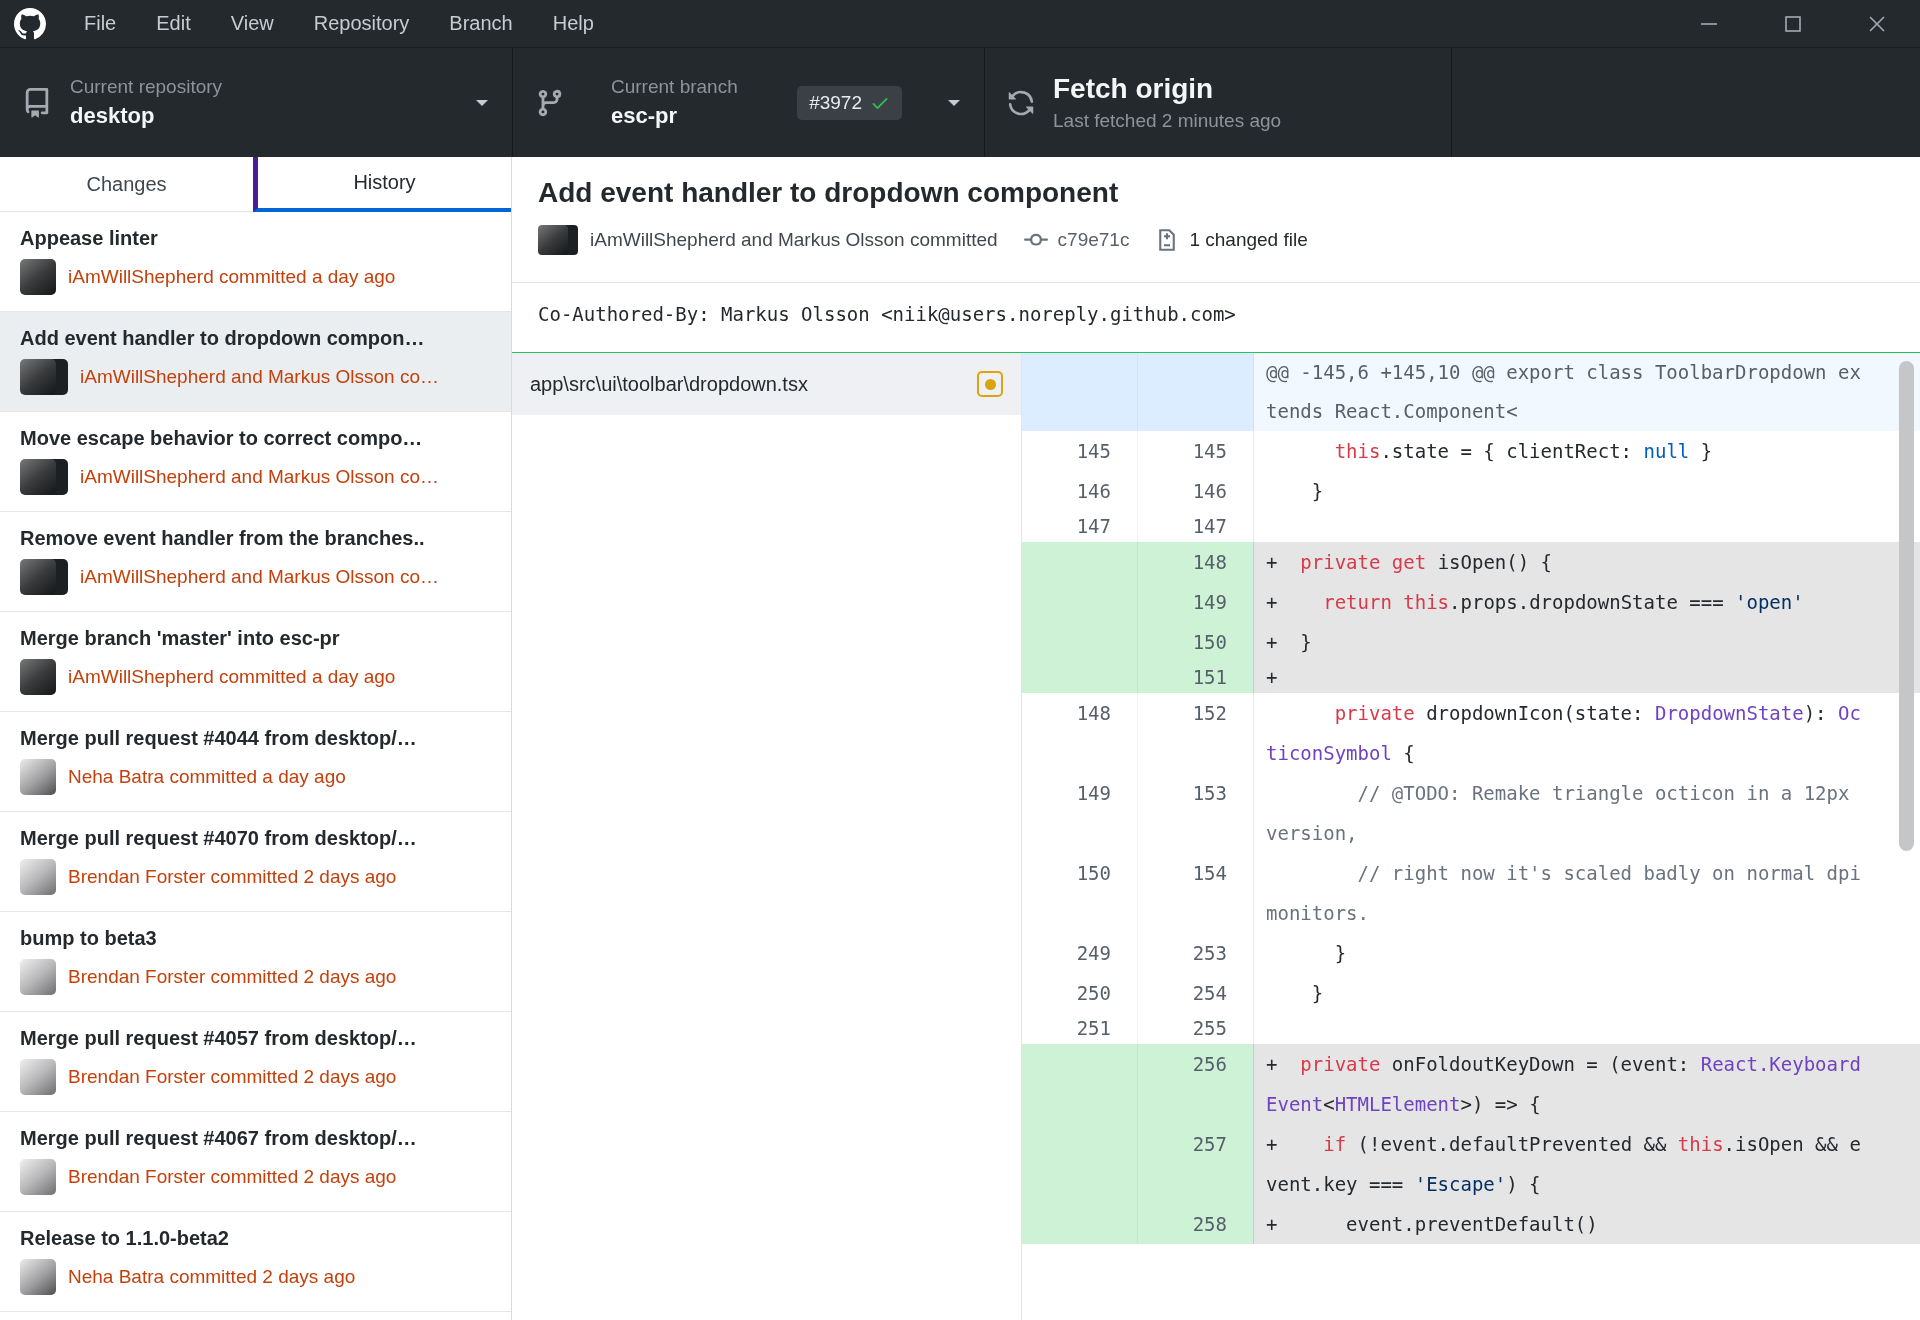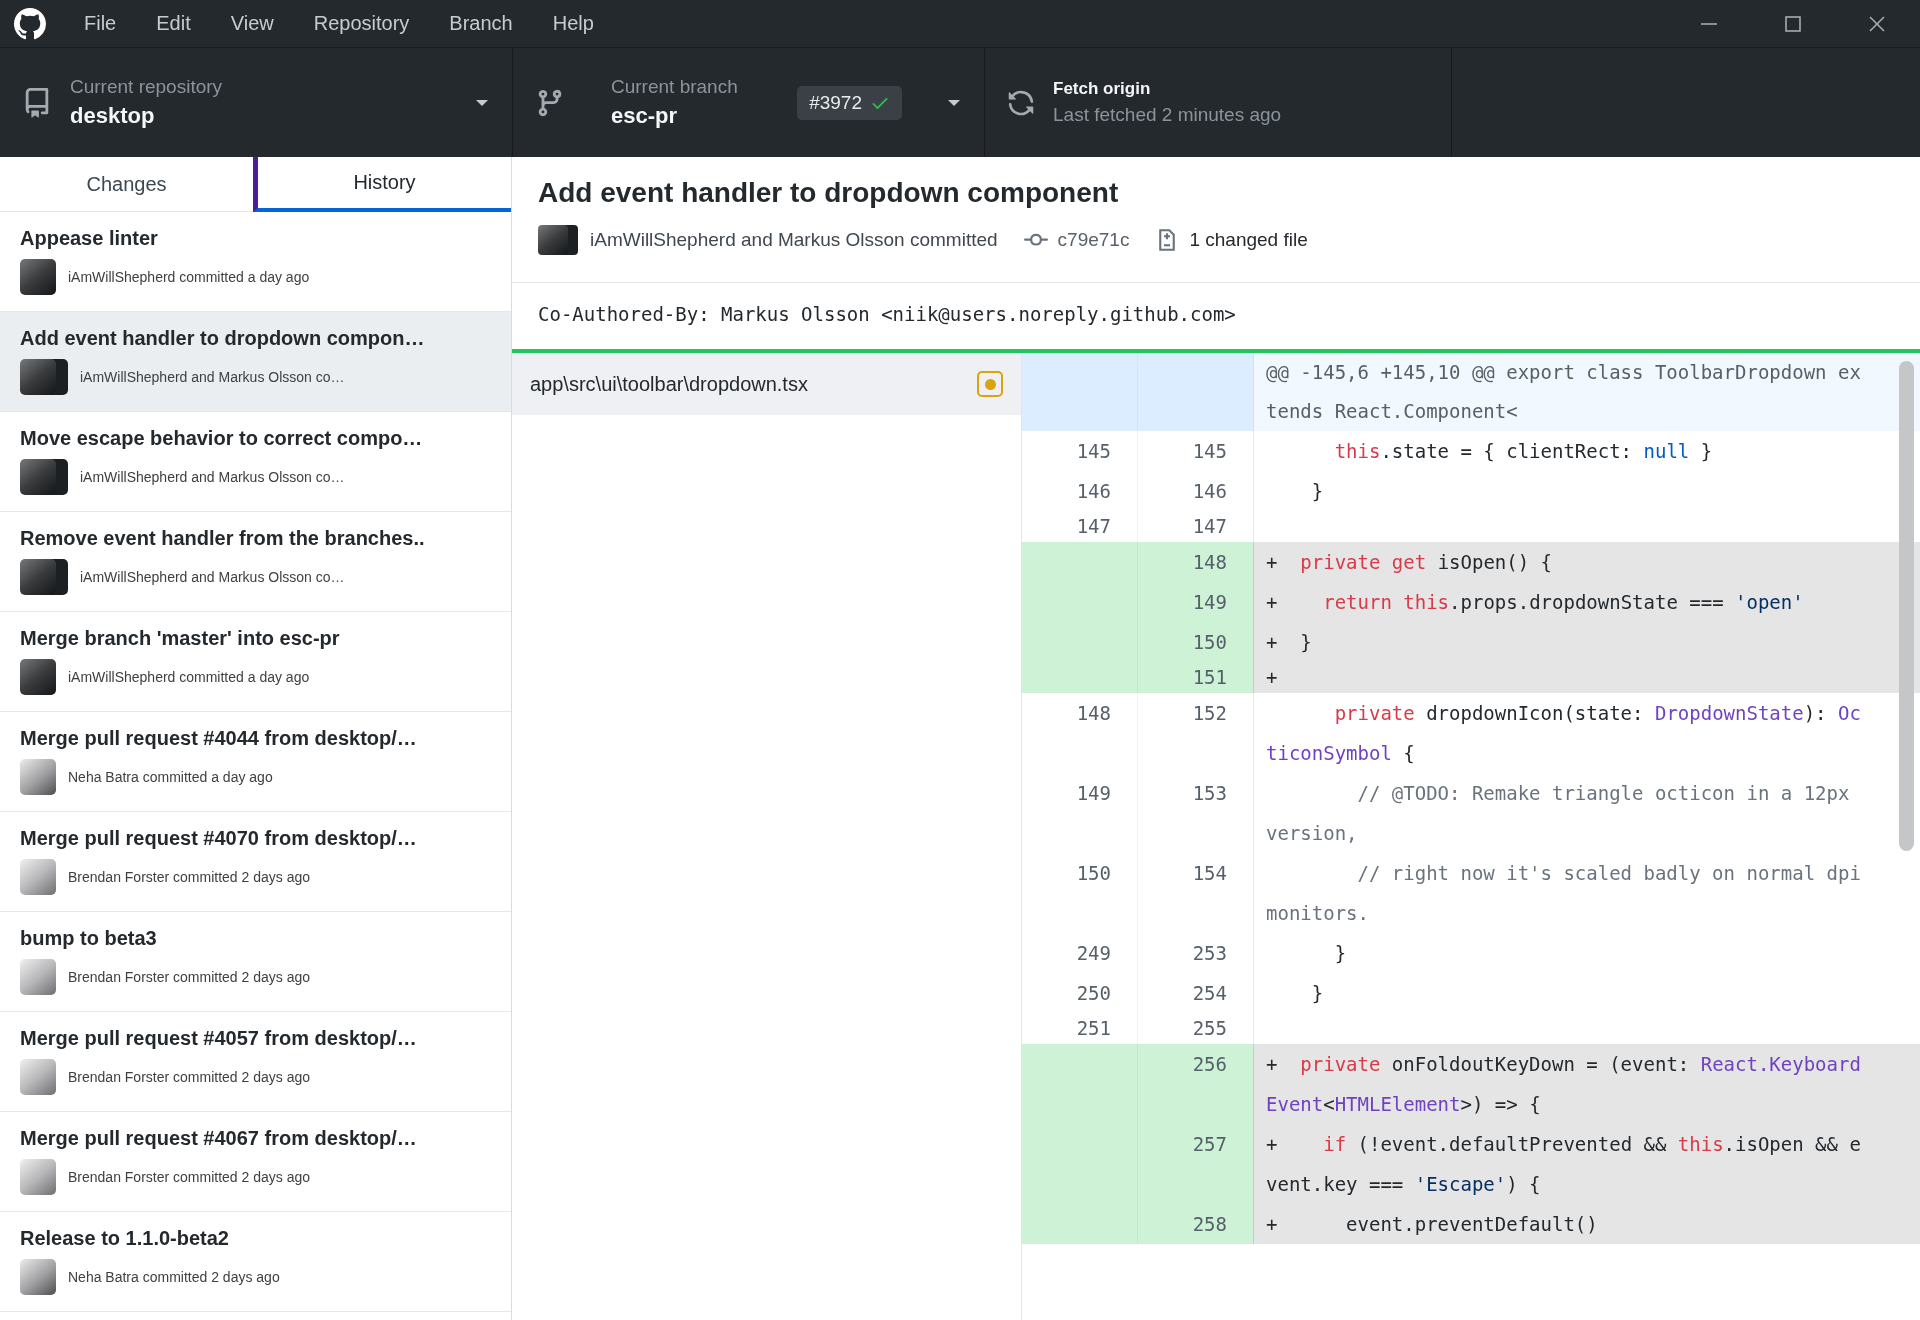--- a/index.html
+++ b/index.html
@@ -59,38 +59,38 @@
   .c-title{font-size:20px;font-weight:bold;color:#24292e;white-space:nowrap;
            overflow:hidden;margin-bottom:9px;}
   .c-by{display:flex;align-items:center;}
   .avatar-stack{position:relative;width:36px;height:36px;flex:none;margin-right:12px;}
   .avatar-stack.dual{width:48px;}
   .av{position:absolute;width:36px;height:36px;border-radius:5px;top:0;left:0;}
   .av.back{left:12px;background:#1d2023;}
   .av-will{background:linear-gradient(140deg,#77787a 0%,#3a3b3d 50%,#141517 100%);}
   .av-neha{background:linear-gradient(140deg,#ececec 0%,#9e9ea0 55%,#4c4d4f 100%);}
   .av-brendan{background:linear-gradient(140deg,#f0f0f0 0%,#b8b8ba 50%,#6d6e70 100%);}
-  .c-byline{font-size:14px;color:#404040;white-space:nowrap;overflow:hidden;}
+  .c-byline{font-size:19px;color:#c2410c;white-space:nowrap;overflow:hidden;}
 
   
   .commit-header{height:126px;flex:none;box-sizing:border-box;padding:20px 26px 0 26px;
                  border-bottom:1px solid #e1e4e8;}
   .ch-title{font-size:28px;font-weight:bold;color:#24292e;margin-bottom:16px;}
   .ch-meta{display:flex;align-items:center;font-size:19px;color:#40474e;}
   .ch-meta .avatar-stack{width:30px;height:30px;margin-right:12px;}
   .ch-meta .avatar-stack.dual{width:40px;}
   .ch-meta .av{width:30px;height:30px;border-radius:4px;}
   .ch-meta .av.back{left:10px;}
   .meta-ico{color:#6a737d;margin:0 10px 0 26px;display:flex;align-items:center;}
   .ch-sha{color:#586069;}
   .ch-changed{color:#24292e;}
 
   
   .commit-desc{height:70px;flex:none;box-sizing:border-box;padding:20px 26px;
-               border-bottom:4px solid #22c55e;font-family:"DejaVu Sans Mono",monospace;
+               border-bottom:1px solid #22c55e;font-family:"DejaVu Sans Mono",monospace;
                font-size:19px;color:#24292e;}
 
   
   .diff-area{flex:1;display:flex;min-height:0;}
   .file-col{width:510px;flex:none;border-right:1px solid #e1e4e8;box-sizing:border-box;
             background:#fff;}
   .file-row{height:62px;background:#eef0f3;display:flex;align-items:center;
             padding:0 18px 0 18px;box-sizing:border-box;}
   .file-path{font-size:20px;color:#24292e;white-space:nowrap;overflow:hidden;flex:1;}
   .mod-icon{flex:none;width:26px;height:26px;border:2.5px solid #d9a40e;border-radius:5px;
@@ -187,21 +187,21 @@
       <svg class="tb-chevron" style="margin-left:0" width="16" height="12" viewBox="0 0 16 12">
           <path fill="currentColor" d="M2 3l6 6 6-6z"></path>
         </svg>
     </div>
 
     <div class="tb-btn tb-fetch">
       <svg class="tb-icon" width="28" height="28" viewBox="0 0 16 16">
         <path fill="currentColor" d="M8 2.5a5.487 5.487 0 0 0-4.131 1.869l1.204 1.204A.25.25 0 0 1 4.896 6H1.25A.25.25 0 0 1 1 5.75V2.104a.25.25 0 0 1 .427-.177l1.38 1.38A7.001 7.001 0 0 1 14.95 7.16a.75.75 0 1 1-1.49.178A5.501 5.501 0 0 0 8 2.5ZM1.705 8.005a.75.75 0 0 1 .834.656 5.501 5.501 0 0 0 9.592 2.97l-1.204-1.204a.25.25 0 0 1 .177-.427h3.646a.25.25 0 0 1 .25.25v3.646a.25.25 0 0 1-.427.177l-1.38-1.38A7.001 7.001 0 0 1 1.05 8.84a.75.75 0 0 1 .656-.834Z"></path>
       </svg>
       <div class="tb-col">
-        <span class="tb-value" style="font-size:17px">Fetch origin</span>
+        <span class="tb-value" style="font-size:28px">Fetch origin</span>
         <span class="tb-sub">Last fetched 2 minutes ago</span>
       </div>
     </div>
     <div style="flex:1"></div>
   </div>
 
   <div class="content">
 
     <aside class="sidebar">
       <div class="tabs">

